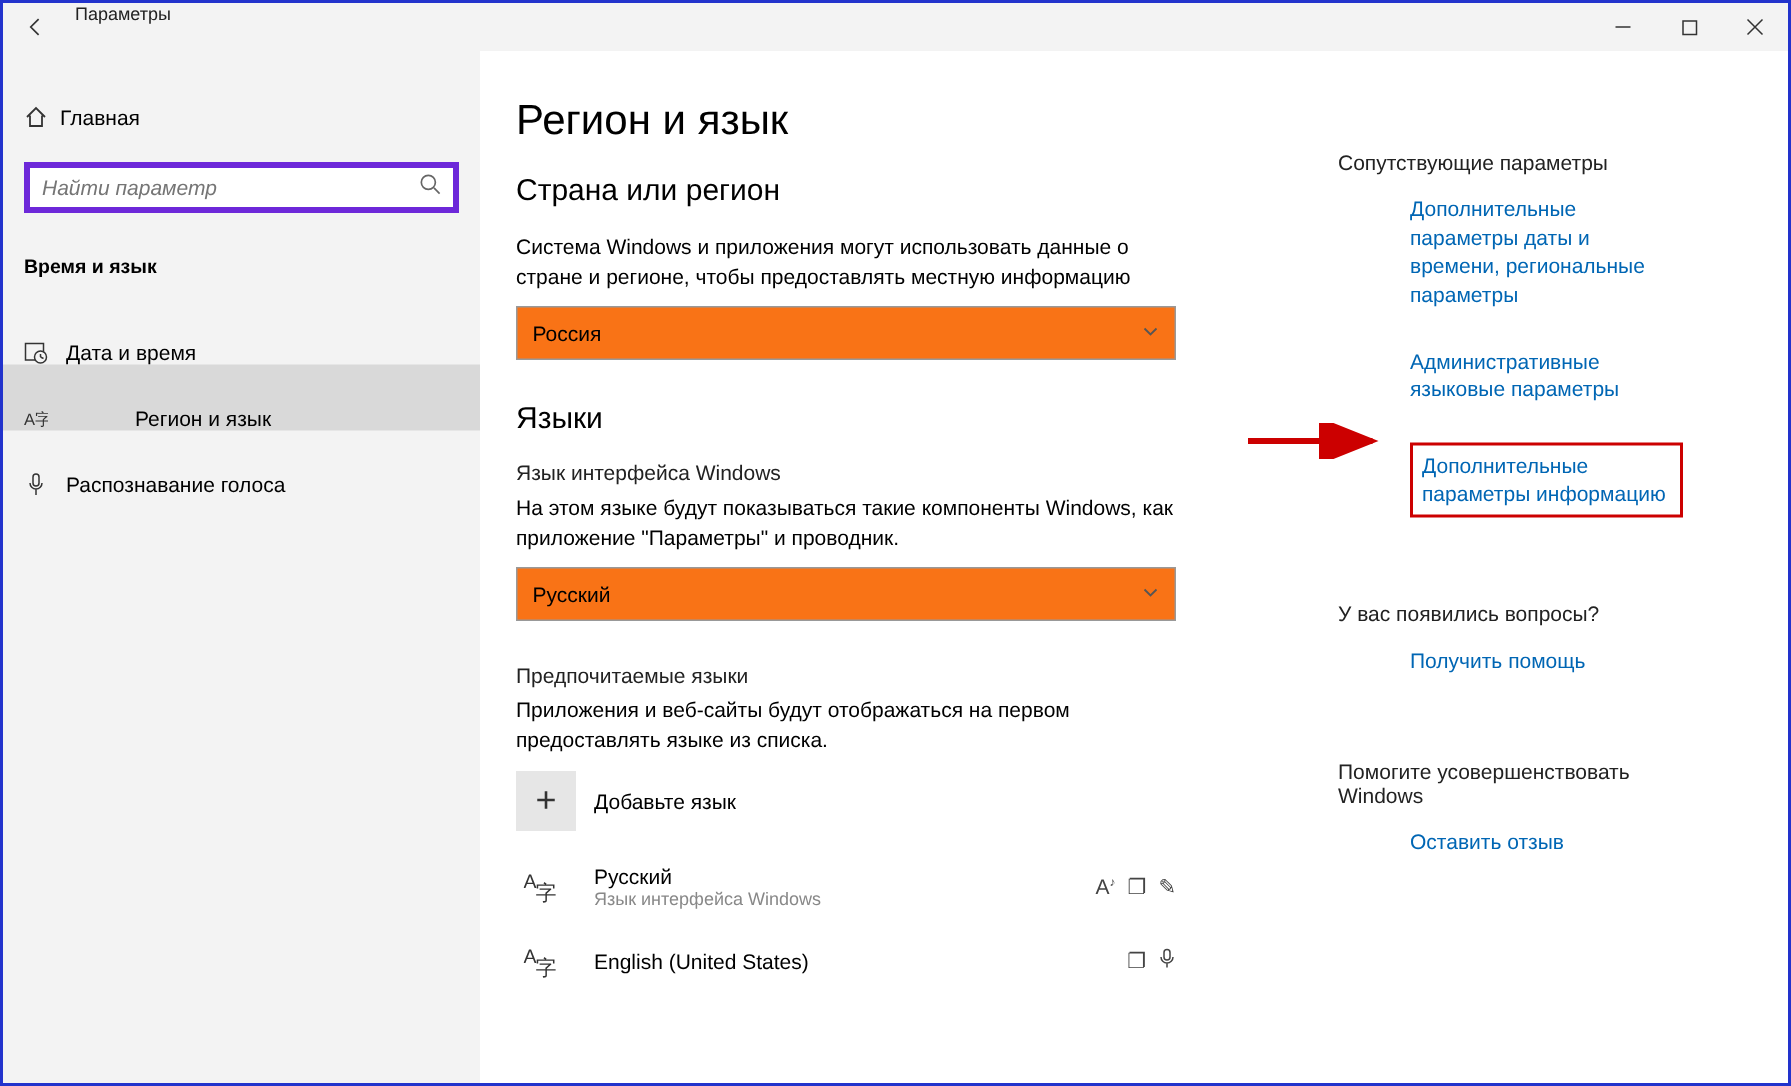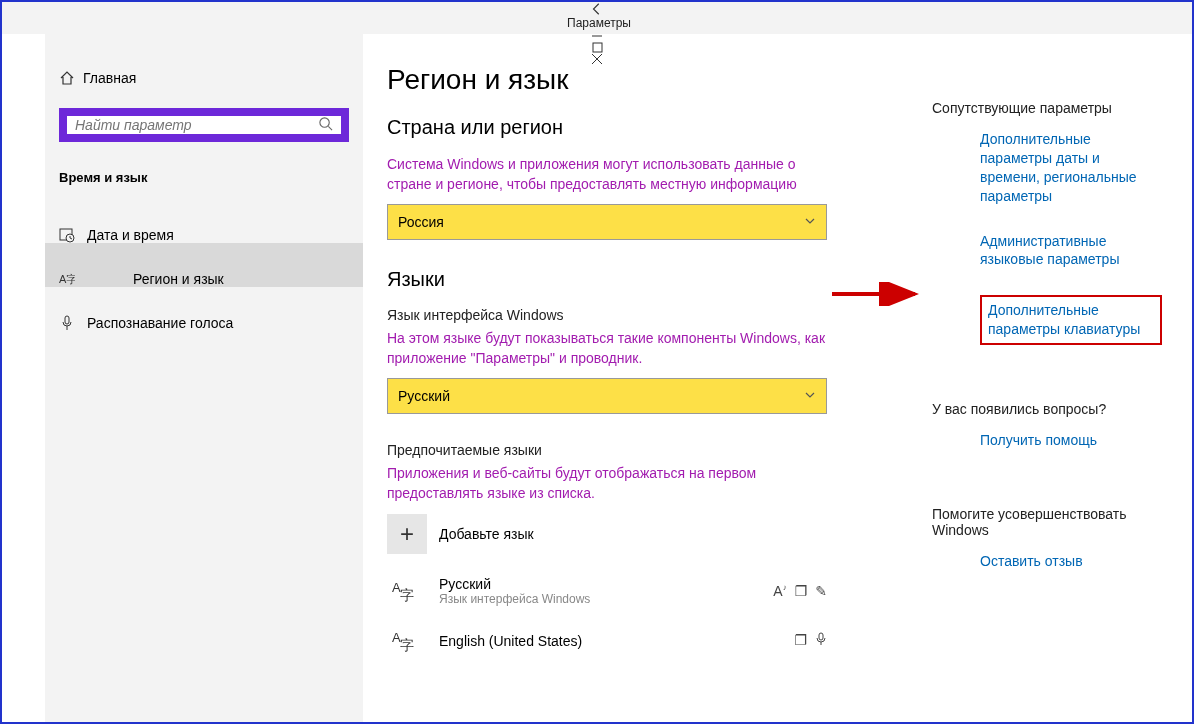--- a/index.html
+++ b/index.html
@@ -8,58 +8,55 @@
     background: #fff;
     width: 1194px;
     height: 724px;
     overflow: hidden;
     border: 2px solid #2233cc;
     position: relative;
   }
   .titlebar {
     height: 32px;
     display: flex;
-    align-items: center;
     background: #f3f3f3;
     font-size: 12px;
     color: #222;
-    flex-direction: column;
   }
   .titlebar .back {
     width: 44px; height: 32px;
     display: flex; align-items: center; justify-content: center;
     cursor: pointer;
   }
   .titlebar .title { padding-left: 4px; }
   .titlebar .spacer { flex: 1; }
   .titlebar .winbtn {
     width: 44px; height: 32px;
     display: flex; align-items: center; justify-content: center;
     cursor: pointer;
   }
   .body {
     display: flex;
     height: calc(100% - 32px);
-    margin-left: 43px;
   }
   .sidebar {
     width: 318px;
     background: #f3f3f3;
     padding-top: 24px;
   }
   .home-row {
     display: flex; align-items: center;
     height: 40px; padding-left: 14px;
     cursor: pointer; font-size: 14px;
     margin-bottom: 10px;
   }
   .home-row .icon { width: 24px; display:flex; align-items:center; }
   .search-box {
     margin: 0 14px 20px 14px;
-    border: 8px solid #6d28d9;
+    border: 4px solid #6d28d9;
     height: 34px;
     display: flex; align-items: center;
     background: #fff;
     padding: 0 8px;
   }
   .search-box input {
     flex: 1; border: none; outline: none;
     font-size: 14px; font-style: italic; color: #666;
     background: transparent;
   }
@@ -87,31 +84,31 @@
   }
   .group-heading {
     font-size: 20px; font-weight: 400;
     margin-top: 10px; margin-bottom: 16px;
   }
   .sub-heading {
     font-size: 14px; color: #222;
     margin-top: 6px; margin-bottom: 6px;
   }
   .desc {
-    font-size: 14px; color: #a21caf;
+    font-size: 14px; color: #000000;
     margin-bottom: 10px; line-height: 1.4;
     max-width: 450px;
   }
   .dropdown {
     width: 440px; height: 36px;
     border: 1px solid #999;
     display: flex; align-items: center;
     padding: 0 10px; font-size: 14px;
     cursor: pointer; margin-bottom: 28px;
-    background: #fde047;
+    background: #f97316;
   }
   .dropdown .val { flex: 1; }
   .add-lang {
     display: flex; align-items: center;
     margin-bottom: 22px; cursor: pointer;
   }
   .add-lang .plus-box {
     width: 40px; height: 40px;
     background: #e6e6e6;
     display: flex; align-items: center; justify-content: center;
@@ -127,21 +124,21 @@
     display:flex; align-items:center; justify-content:center;
     font-size: 22px;
   }
   .lang-item .text { flex: 1; }
   .lang-item .name { font-size: 14px; }
   .lang-item .note { font-size: 12px; color: #888; }
   .lang-item .badges { display:flex; gap:8px; font-size:14px; color:#444; }
 
   .rightcol {
     position: absolute;
-    left: 930px; top: 98px;
+    left: 890px; top: 98px;
     width: 230px;
     font-size: 14px;
   }
   .rightcol .sect-title {
     font-weight: 400; color: #222;
     margin-bottom: 14px;
   }
   .rightcol .link {
     color: #0066b4; cursor: pointer;
     margin-bottom: 26px; line-height: 1.35; margin-left: 48px;
@@ -313,21 +310,21 @@
       </div>
     </div>
   </div>
 
 </div>
 
 <div class="rightcol">
   <div class="sect-title">Сопутствующие параметры</div>
   <div class="link">Дополнительные параметры даты и времени, региональные параметры</div>
   <div class="link">Административные языковые параметры</div>
-  <div class="link highlighted">Дополнительные параметры клавиатуры</div>
+  <div class="link highlighted">Дополнительные параметры информацию</div>
   <div class="spacer-lg"></div>
   <div class="sect-title">У вас появились вопросы?</div>
   <div class="link">Получить помощь</div>
   <div class="spacer-lg"></div>
   <div class="sect-title">Помогите усовершенствовать Windows</div>
   <div class="link">Оставить отзыв</div>
 </div>
 
 <svg class="arrow" width="95" height="24">
   <defs>

